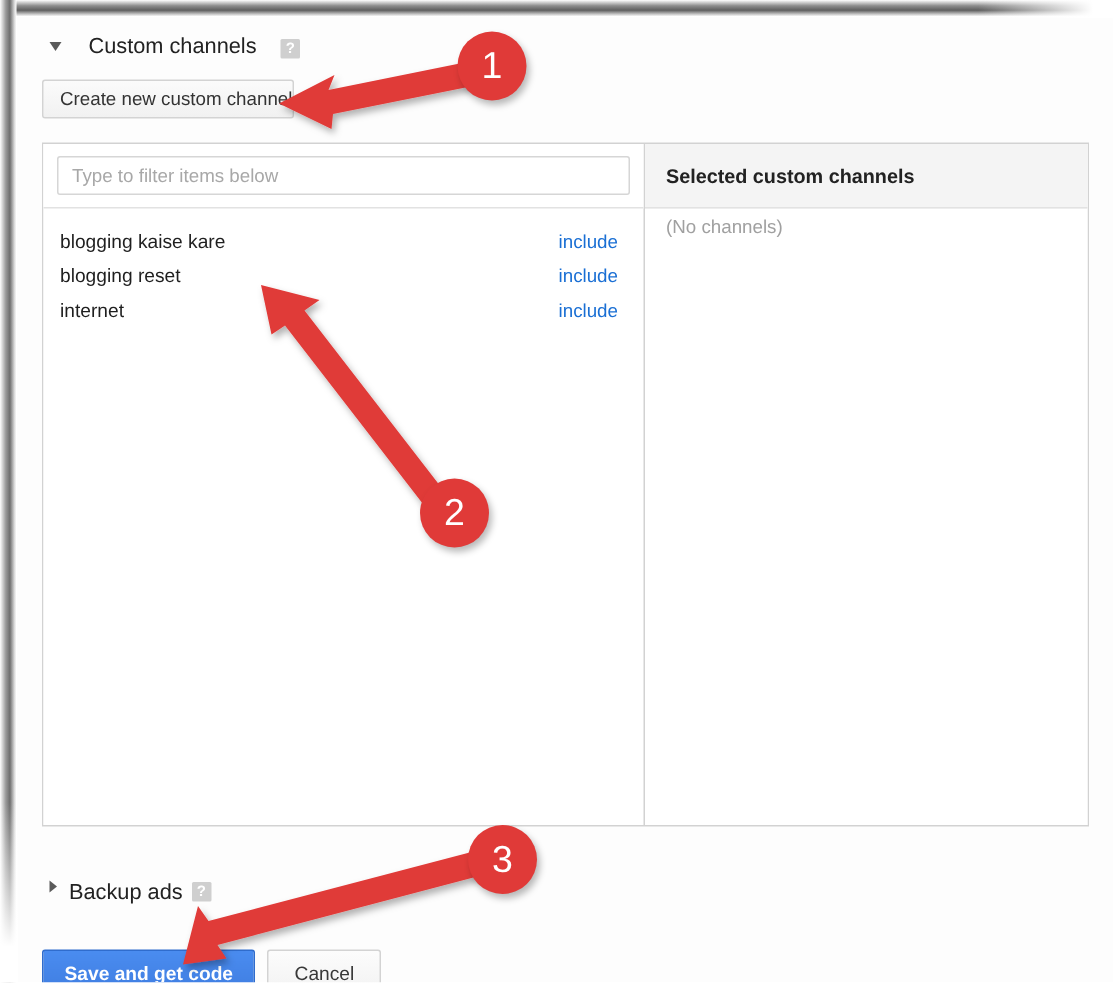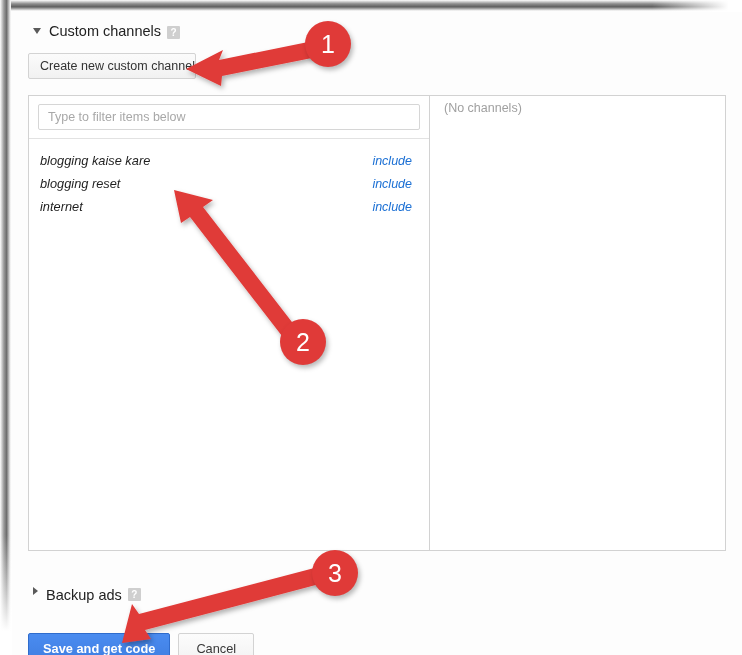--- a/index.html
+++ b/index.html
@@ -64,21 +64,21 @@
     background: #fdfdfd;
   }
 
   
   .section-header {
     position: absolute;
     left: 22px;
     top: 12px;
     display: flex;
     align-items: center;
-    gap: 6px;
+    gap: 16px;
   }
   .disclosure {
     width: 0; height: 0;
     border-left: 5px solid #5a5a5a;
     border-top: 4px solid transparent;
     border-bottom: 4px solid transparent;
     margin-right: 2px;
   }
   .disclosure.open {
     border-left: 4.5px solid transparent;
@@ -167,21 +167,20 @@
     font-family: "Liberation Sans", sans-serif;
     color: #333;
     box-sizing: border-box;
     outline: none;
     background: #ffffff;
   }
   .filter-input::placeholder { color: #a8a8a8; }
 
   .channel-list {
     padding-top: 10px;
-    font-style: italic;
   }
   .channel-row {
     display: flex;
     align-items: center;
     justify-content: space-between;
     height: 23px;
     padding: 0 17px 0 11px;
     font-size: 12.8px;
     color: #1f1f1f;
     cursor: default;
@@ -323,20 +322,21 @@
             <span class="include-link">include</span>
           </div>
           <div class="channel-row">
             <span class="channel-name">internet</span>
             <span class="include-link">include</span>
           </div>
         </div>
       </div>
 
       <div class="pane-right">
+        <div class="pane-right-header">Selected custom channels</div>
         <div class="no-channels">(No channels)</div>
       </div>
 
     </div>
 
     <div class="backup-header">
       <span class="disclosure"></span>
       <span class="section-title">Backup ads</span>
       <span class="help-icon">?</span>
     </div>

